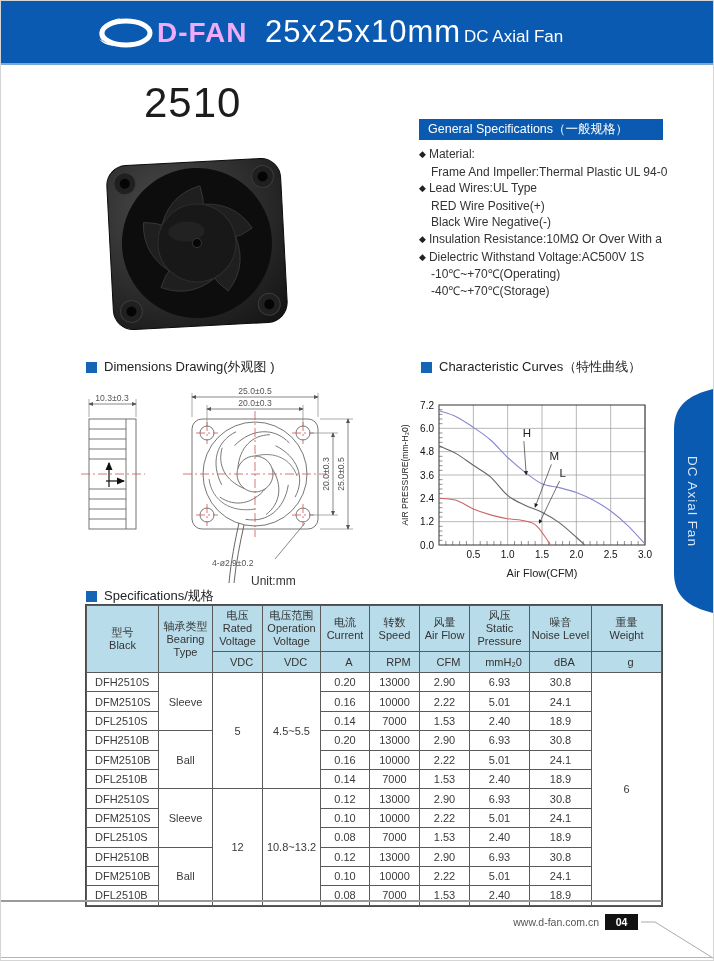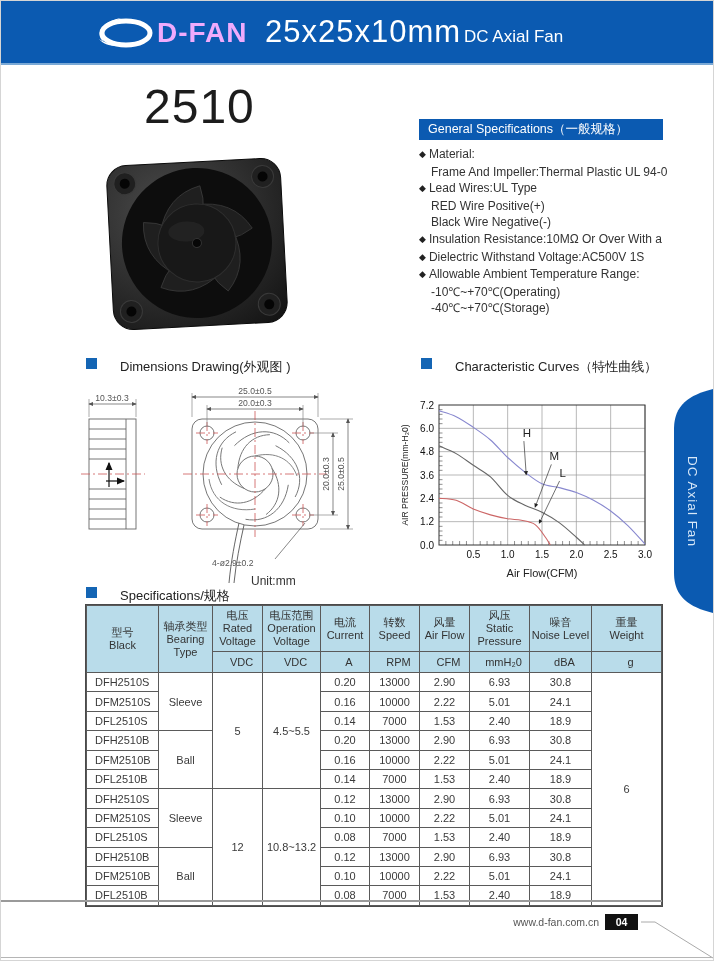--- a/index.html
+++ b/index.html
@@ -10,33 +10,33 @@
 
   
   .topbar { position:absolute; left:0; top:0; width:714px; height:62px; background:#0b5ab1; }
   .topbar-underline { position:absolute; left:0; top:62px; width:714px; height:2px; background:#7aa9d6; }
   .brand { position:absolute; left:92px; top:13px; display:flex; align-items:center; gap:2px; }
   .brand-text { color:#f0abfc; font-size:28px; font-weight:bold; letter-spacing:1px; }
   .hdr-title { position:absolute; left:264px; top:13px; color:#fff; font-size:31px; letter-spacing:1px; }
   .hdr-sub { position:absolute; left:463px; top:26px; color:#fff; font-size:17px; }
 
   
-  .model-number { position:absolute; left:143px; top:78px; font-size:48px; color:#1c1c1c; letter-spacing:1px;text-align:right; }
+  .model-number { position:absolute; left:143px; top:78px; font-size:42px; color:#1c1c1c; letter-spacing:1px;text-align:right; }
   .fan-photo { position:absolute; left:100px; top:150px; }
 
   
   .gen-title { position:absolute; left:418px; top:118px; width:244px; height:21px; background:#0b5ab1;
                color:#fff; font-size:12.5px; line-height:21px; padding-left:9px; }
   .gen-list { position:absolute; left:418px; top:145px; width:295px; font-size:12px; color:#333; }
   .gen-list .li { line-height:16.6px; white-space:nowrap; }
   .gen-list .li .dm { font-size:9px; margin-right:3px; position:relative; top:-1px; color:#222; }
   .gen-list .li.indent { padding-left:12px; }
 
   
-  .sec-title { position:absolute; font-size:13px; color:#222; display:flex; gap:23px; }
+  .sec-title { position:absolute; font-size:13px; color:#222; display:flex; align-items:center; gap:7px; }
   .sec-title .sq { width:11px; height:11px; background:#1465b4; display:inline-block; }
 
   
   .dims-svg { position:absolute; left:78px; top:382px; }
   .curves-svg { position:absolute; left:398px; top:390px; }
   .tick { font-size:10px; fill:#111; font-family:"Liberation Sans",sans-serif; }
   .curve-label { font-size:11.5px; fill:#222; font-family:"Liberation Sans",sans-serif; }
   .axis-title { font-size:11px; fill:#222; font-family:"Liberation Sans",sans-serif; }
   .y-axis-title { font-size:8.6px; fill:#222; font-family:"Liberation Sans",sans-serif; }
   .dim-text { font-size:8.6px; fill:#555; font-family:"Liberation Sans",sans-serif; }
@@ -120,21 +120,20 @@
 
   <div class="gen-title">General Specifications（一般规格）</div>
   <div class="gen-list">
     <div class="li"><span class="dm">◆</span><span>Material:</span></div>
     <div class="li indent"><span>Frame And Impeller:Thermal Plastic UL 94-0</span></div>
     <div class="li"><span class="dm">◆</span><span>Lead Wires:UL Type</span></div>
     <div class="li indent"><span>RED Wire Positive(+)</span></div>
     <div class="li indent"><span>Black Wire Negative(-)</span></div>
     <div class="li"><span class="dm">◆</span><span>Insulation Resistance:10MΩ Or Over With a</span></div>
     <div class="li"><span class="dm">◆</span><span>Dielectric Withstand Voltage:AC500V 1S</span></div>
-    <div class="li"><span class="dm">◆</span><span>Allowable Ambient Temperature Range:</span></div>
     <div class="li indent"><span>-10℃~+70℃(Operating)</span></div>
     <div class="li indent"><span>-40℃~+70℃(Storage)</span></div>
   </div>
 
   <div class="sec-title" style="left:85px; top:357px;">
     <span class="sq"></span>
     <span>Dimensions Drawing(外观图 )</span>
   </div>
   <div class="sec-title" style="left:420px; top:357px;">
     <span class="sq"></span>

